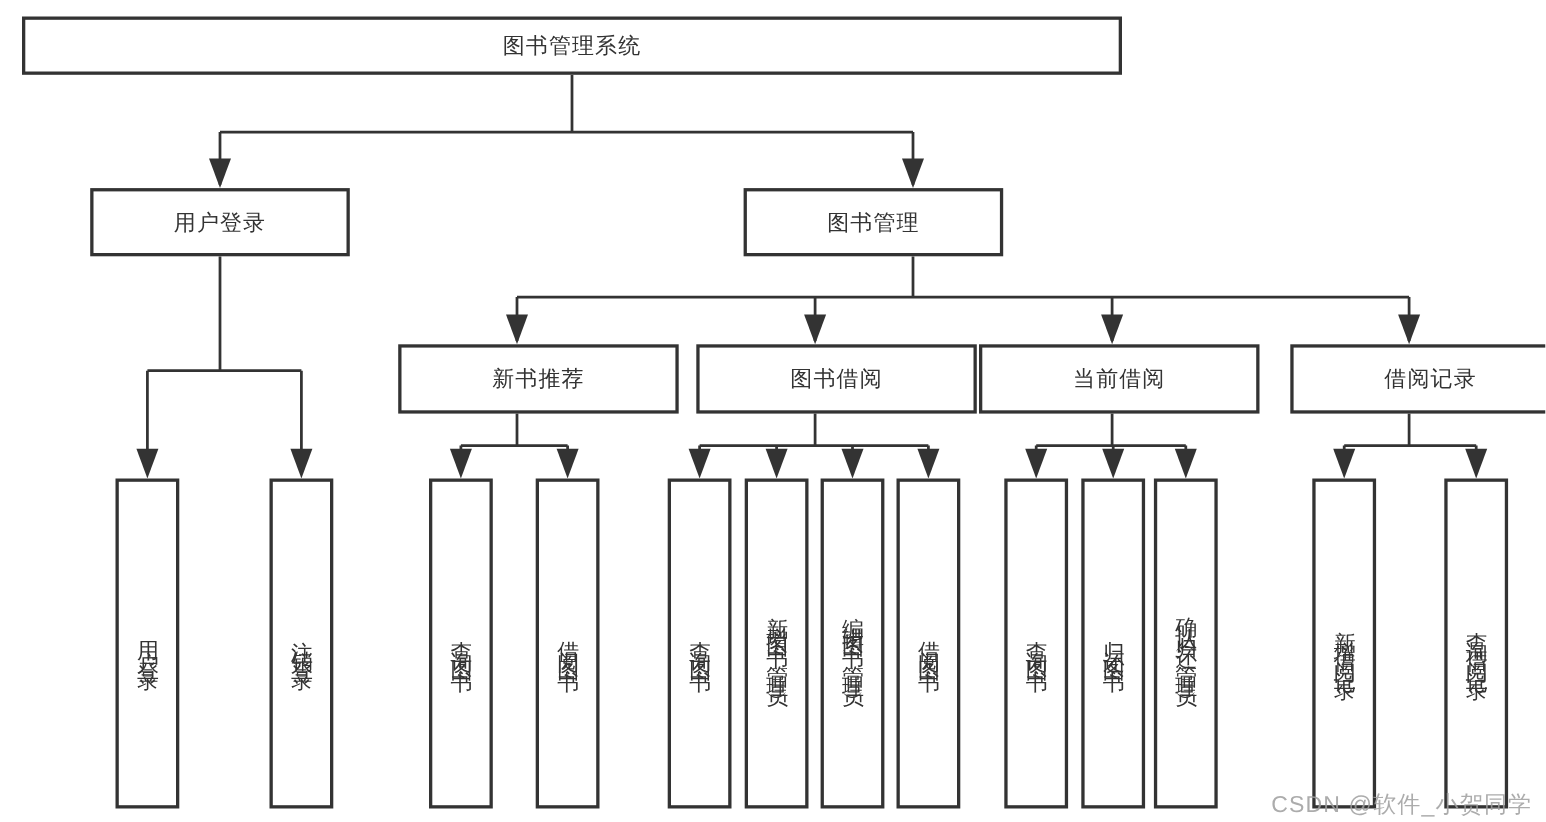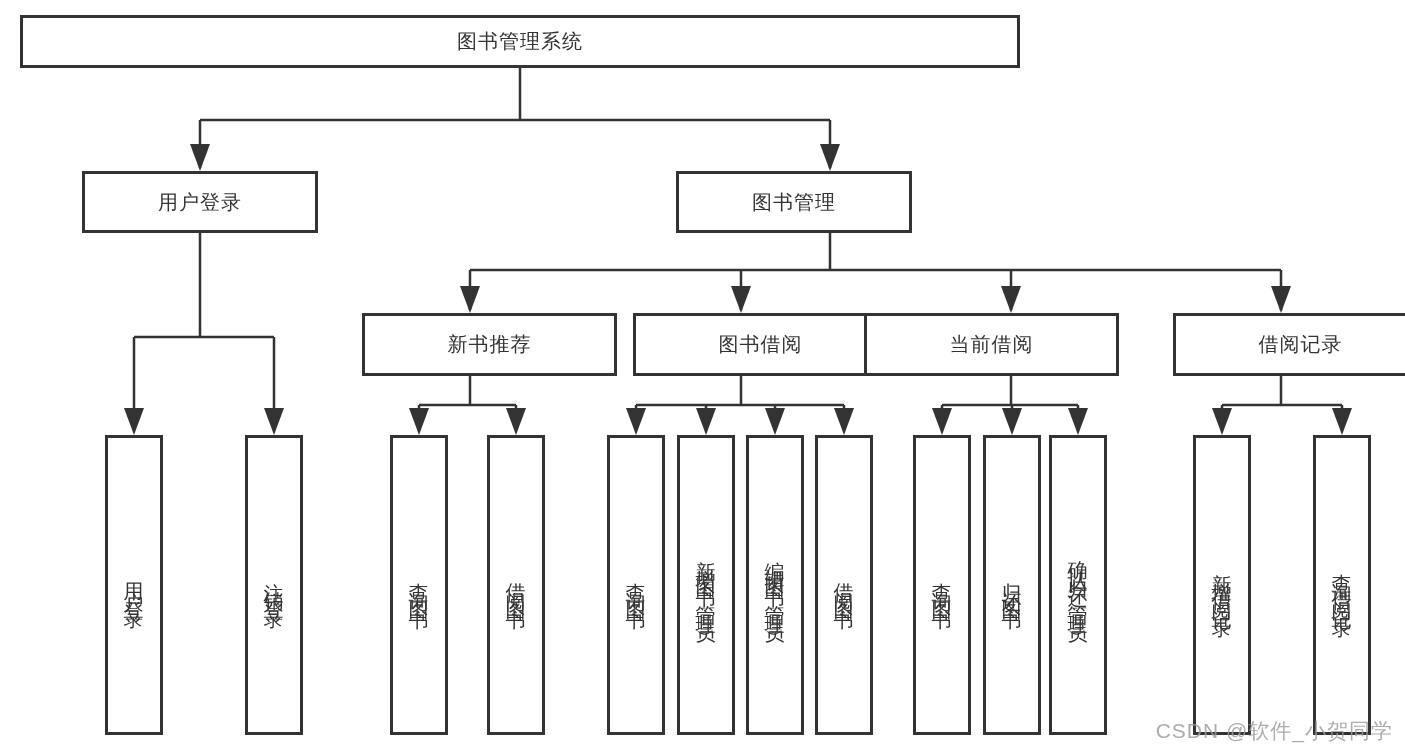--- a/index.html
+++ b/index.html
@@ -35,21 +35,21 @@
     letter-spacing: 1px;
     white-space: nowrap;
   }
   .node-root  { left: 20px;  top: 15px;  width: 1000px; height: 53px; }
   .node-l2    { top: 171px; width: 236px; height: 62px; }
   .node-l2.user { left: 82px; }
   .node-l2.book { left: 676px; }
   .node-l3    { top: 313px; width: 255px; height: 63px; }
   .node-l3.c1 { left: 362px; }
   .node-l3.c2 { left: 633px; }
-  .node-l3.c3 { left: 864px; }
+  .node-l3.c3 { left: 890px; }
   .node-l3.c4 { left: 1173px; }
   .leaf {
     position: absolute;
     box-sizing: border-box;
     top: 435px;
     width: 58px;
     height: 300px;
     border: 3px solid #333333;
     background: #ffffff;
     writing-mode: vertical-rl;

